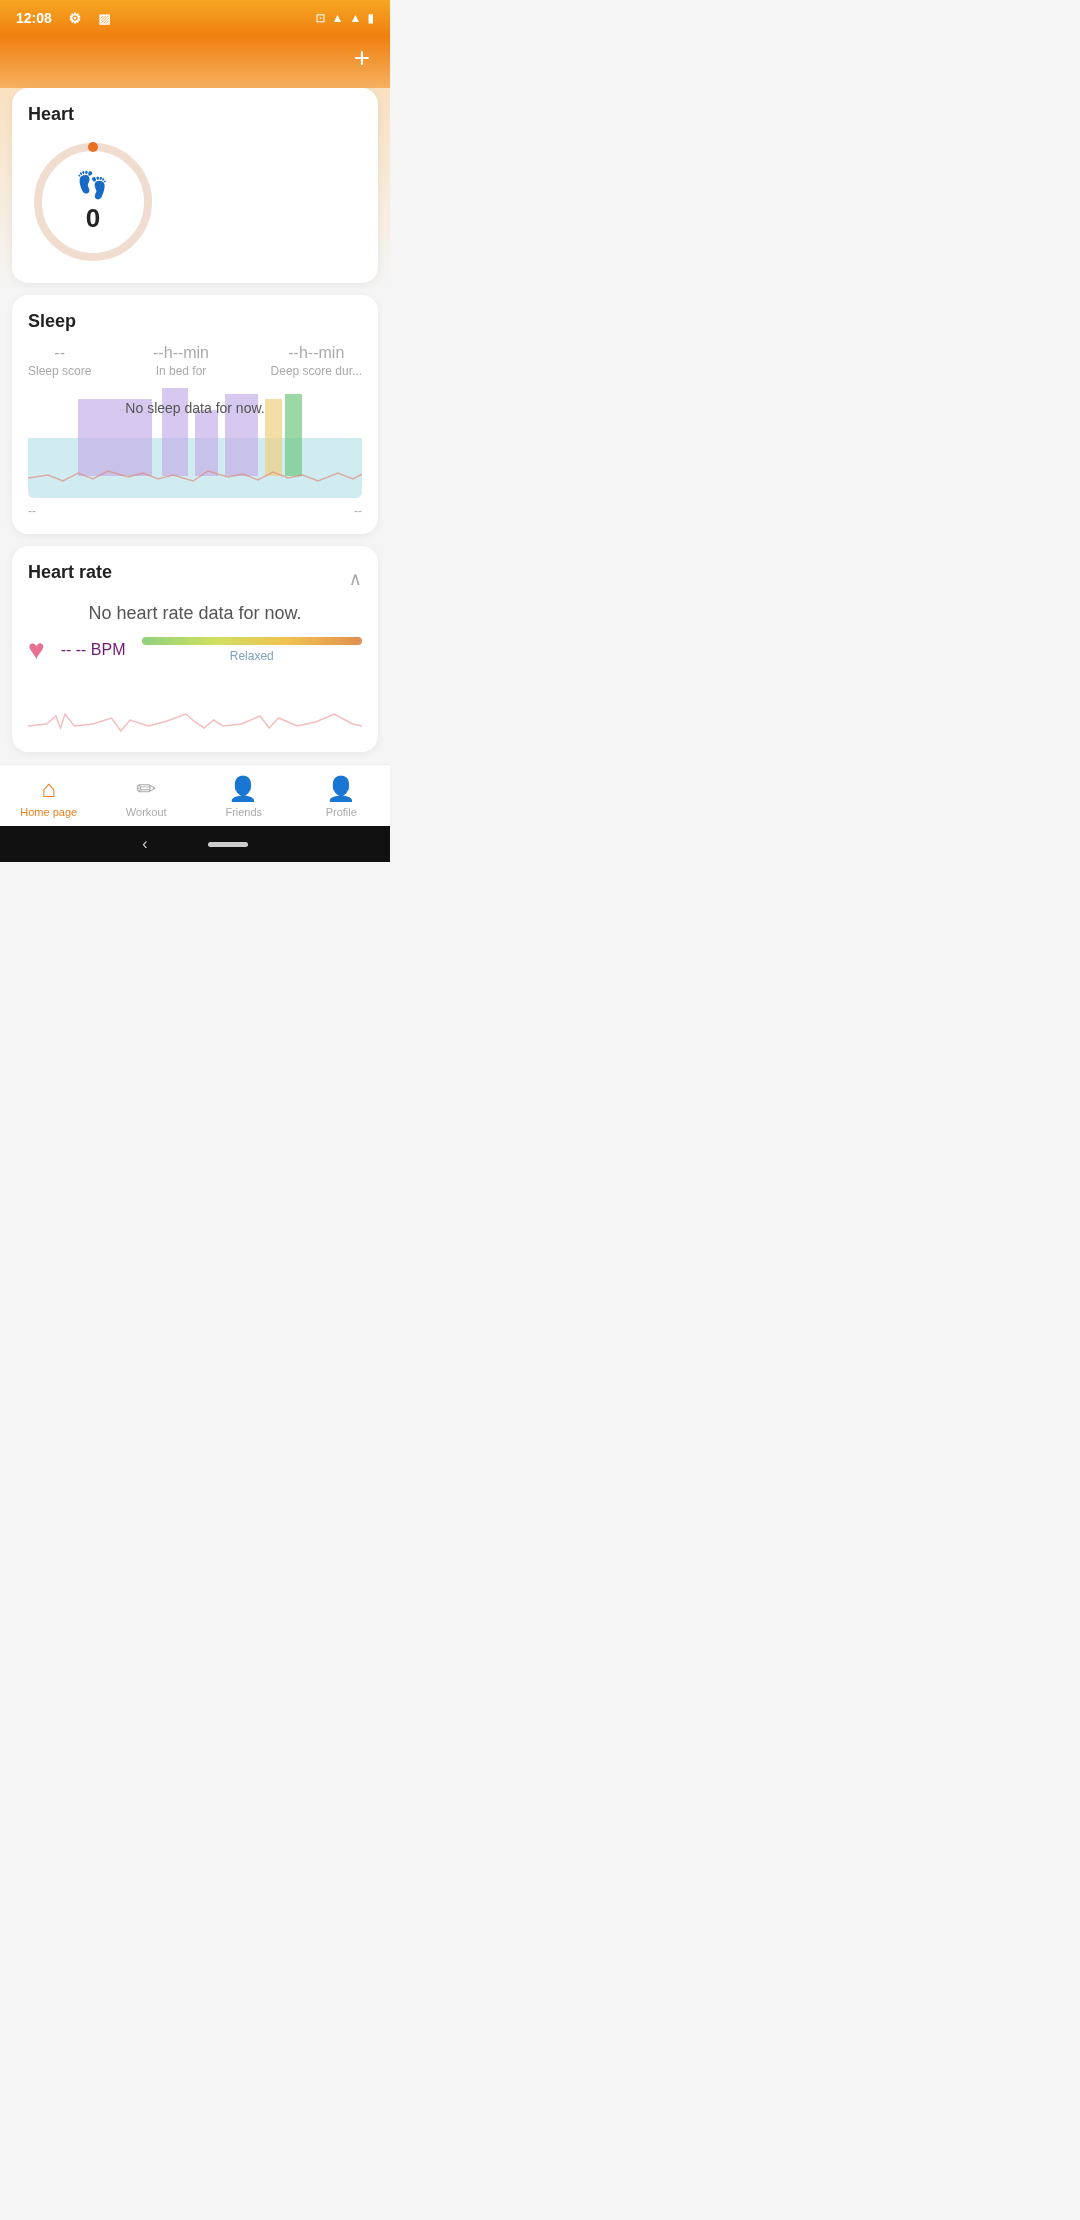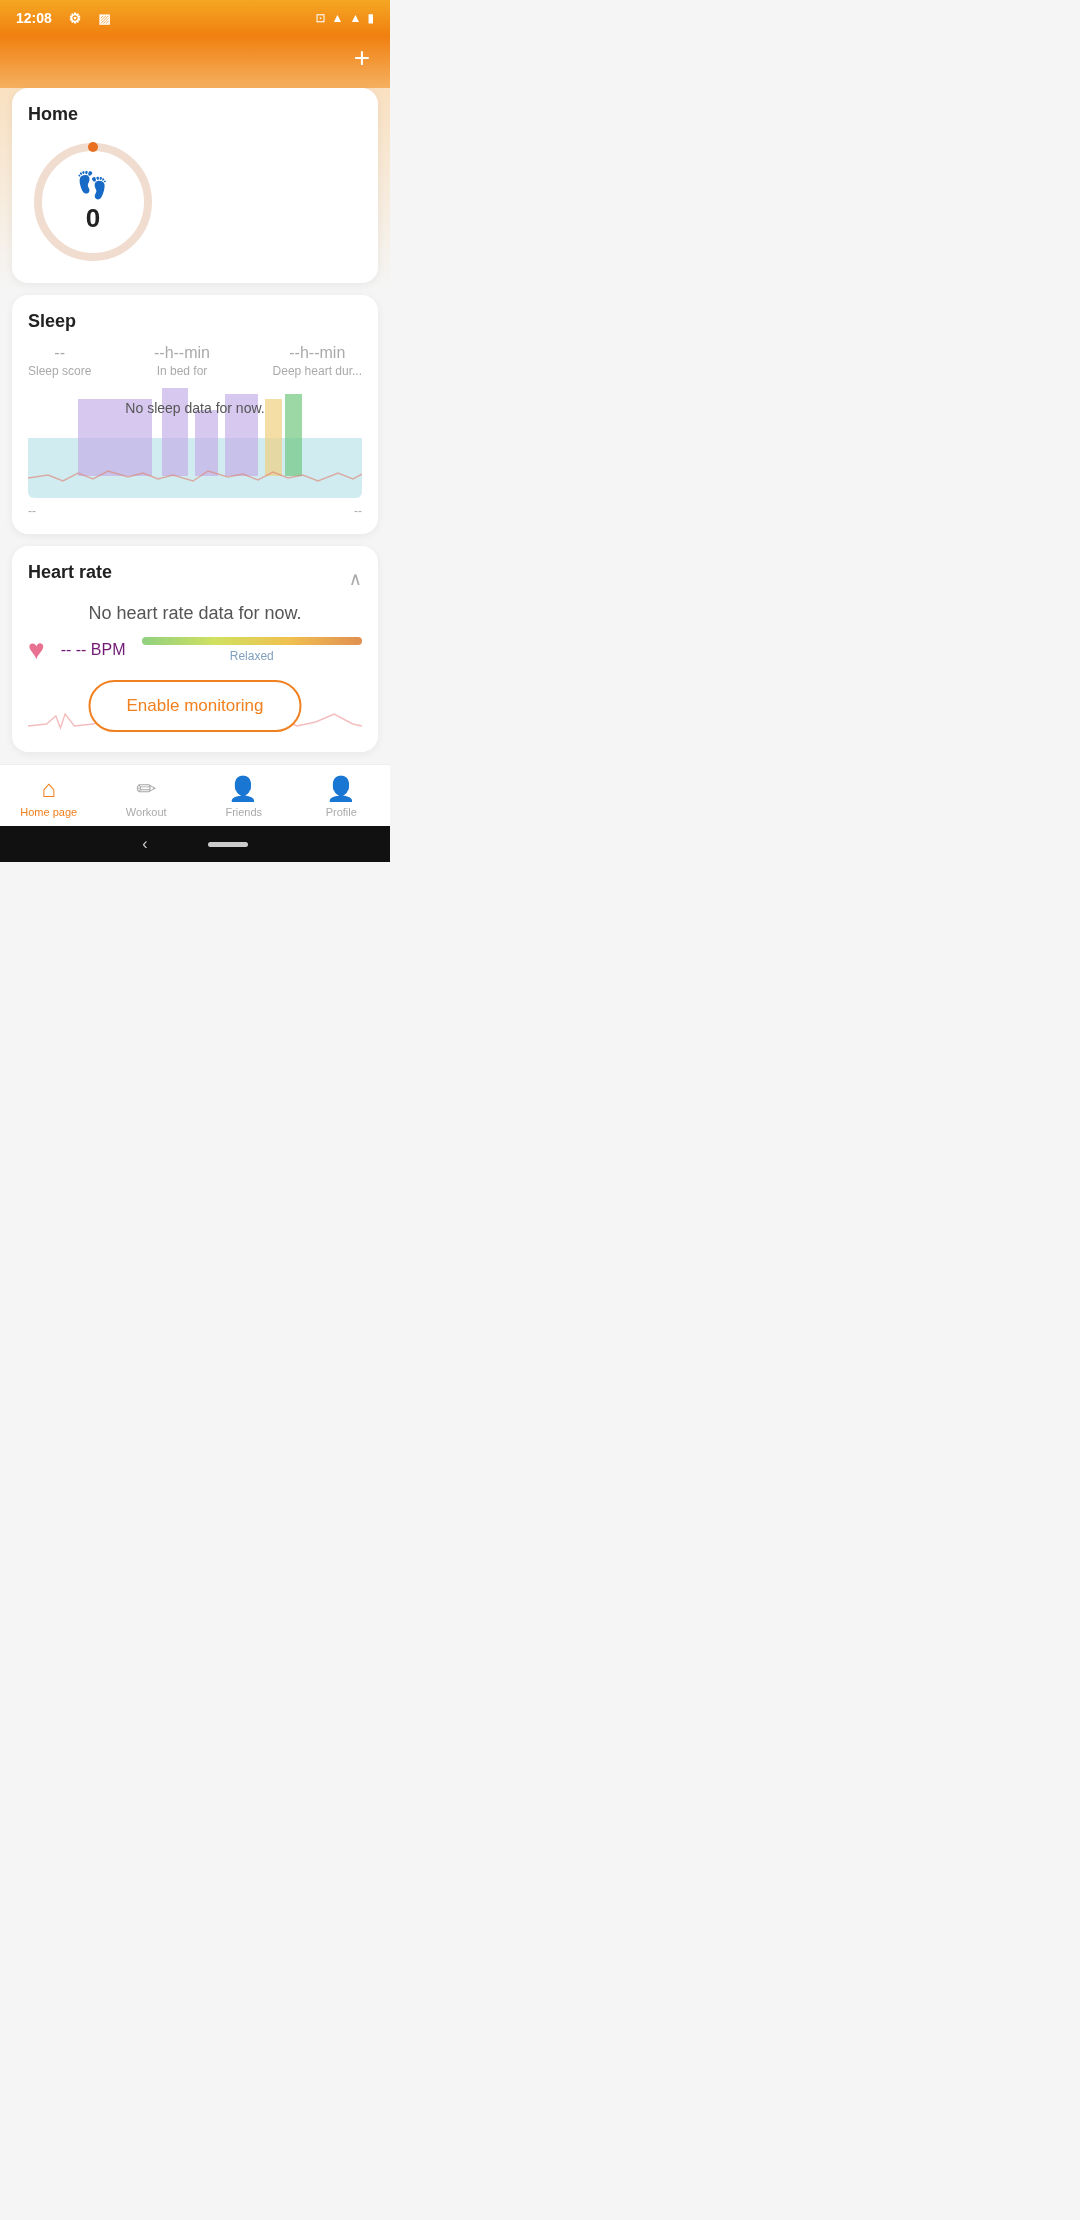--- a/index.html
+++ b/index.html
@@ -282,21 +282,21 @@
   </div>
 </div>
 
 <div class="header">
   <button class="add-btn">+</button>
 </div>
 
 <div class="main-content">
 
   <div class="card">
-    <div class="card-title">Home</div>
+    <div class="card-title">Heart</div>
     <div class="steps-content">
 
       <div class="step-circle-wrap">
         <svg width="130" height="130" viewBox="0 0 130 130">
           <circle cx="65" cy="65" r="55" fill="none" stroke="#f0ddd0" stroke-width="8"></circle>
           <circle cx="65" cy="65" r="55" fill="none" stroke="#e87020" stroke-width="8" stroke-dasharray="0 346" stroke-dashoffset="0" transform="rotate(-90 65 65)"></circle>
           <circle cx="65" cy="10" r="5" fill="#e87020"></circle>
         </svg>
         <div class="step-circle-inner">
           <span class="step-icon">👣</span>
@@ -313,21 +313,21 @@
       <div class="sleep-meta-item">
         <div class="sleep-meta-value">--</div>
         <div class="sleep-meta-label">Sleep score</div>
       </div>
       <div class="sleep-meta-item">
         <div class="sleep-meta-value">--h--min</div>
         <div class="sleep-meta-label">In bed for</div>
       </div>
       <div class="sleep-meta-item">
         <div class="sleep-meta-value">--h--min</div>
-        <div class="sleep-meta-label">Deep heart dur...</div>
+        <div class="sleep-meta-label">Deep score dur...</div>
       </div>
     </div>
 
     <div class="sleep-chart-wrap">
       <div class="sleep-no-data">No sleep data for now.</div>
       <div class="sleep-chart-bg"></div>
 
       <div class="sleep-bar" style="left:15%;width:22%;height:70%;bottom:20%;"></div>
       <div class="sleep-bar" style="left:40%;width:8%;height:80%;bottom:20%;"></div>
       <div class="sleep-bar" style="left:50%;width:7%;height:60%;bottom:20%;"></div>
@@ -364,23 +364,20 @@
         <span class="heart-status-label">Relaxed</span>
       </div>
     </div>
 
     <div class="heart-lower">
       <div class="heart-chart-wrap">
         <svg width="100%" height="60" viewBox="0 0 360 60" preserveAspectRatio="none">
           <polyline points="0,50 20,48 30,40 35,52 40,38 50,50 70,48 90,42 100,55 110,44 130,50 150,45 170,38 180,46 190,52 200,44 210,50 230,48 250,40 260,52 270,42 290,50 310,46 330,38 350,48 360,50" fill="none" stroke="#f0a0a0" stroke-width="1.5" opacity="0.7"></polyline>
         </svg>
       </div>
-      <div class="enable-btn-wrap">
-        <button class="enable-btn">Enable monitoring</button>
-      </div>
     </div>
   </div>
 
 </div>
 
 <div class="bottom-nav">
   <div class="nav-item">
     <span class="nav-icon active">⌂</span>
     <span class="nav-label active">Home page</span>
   </div>

